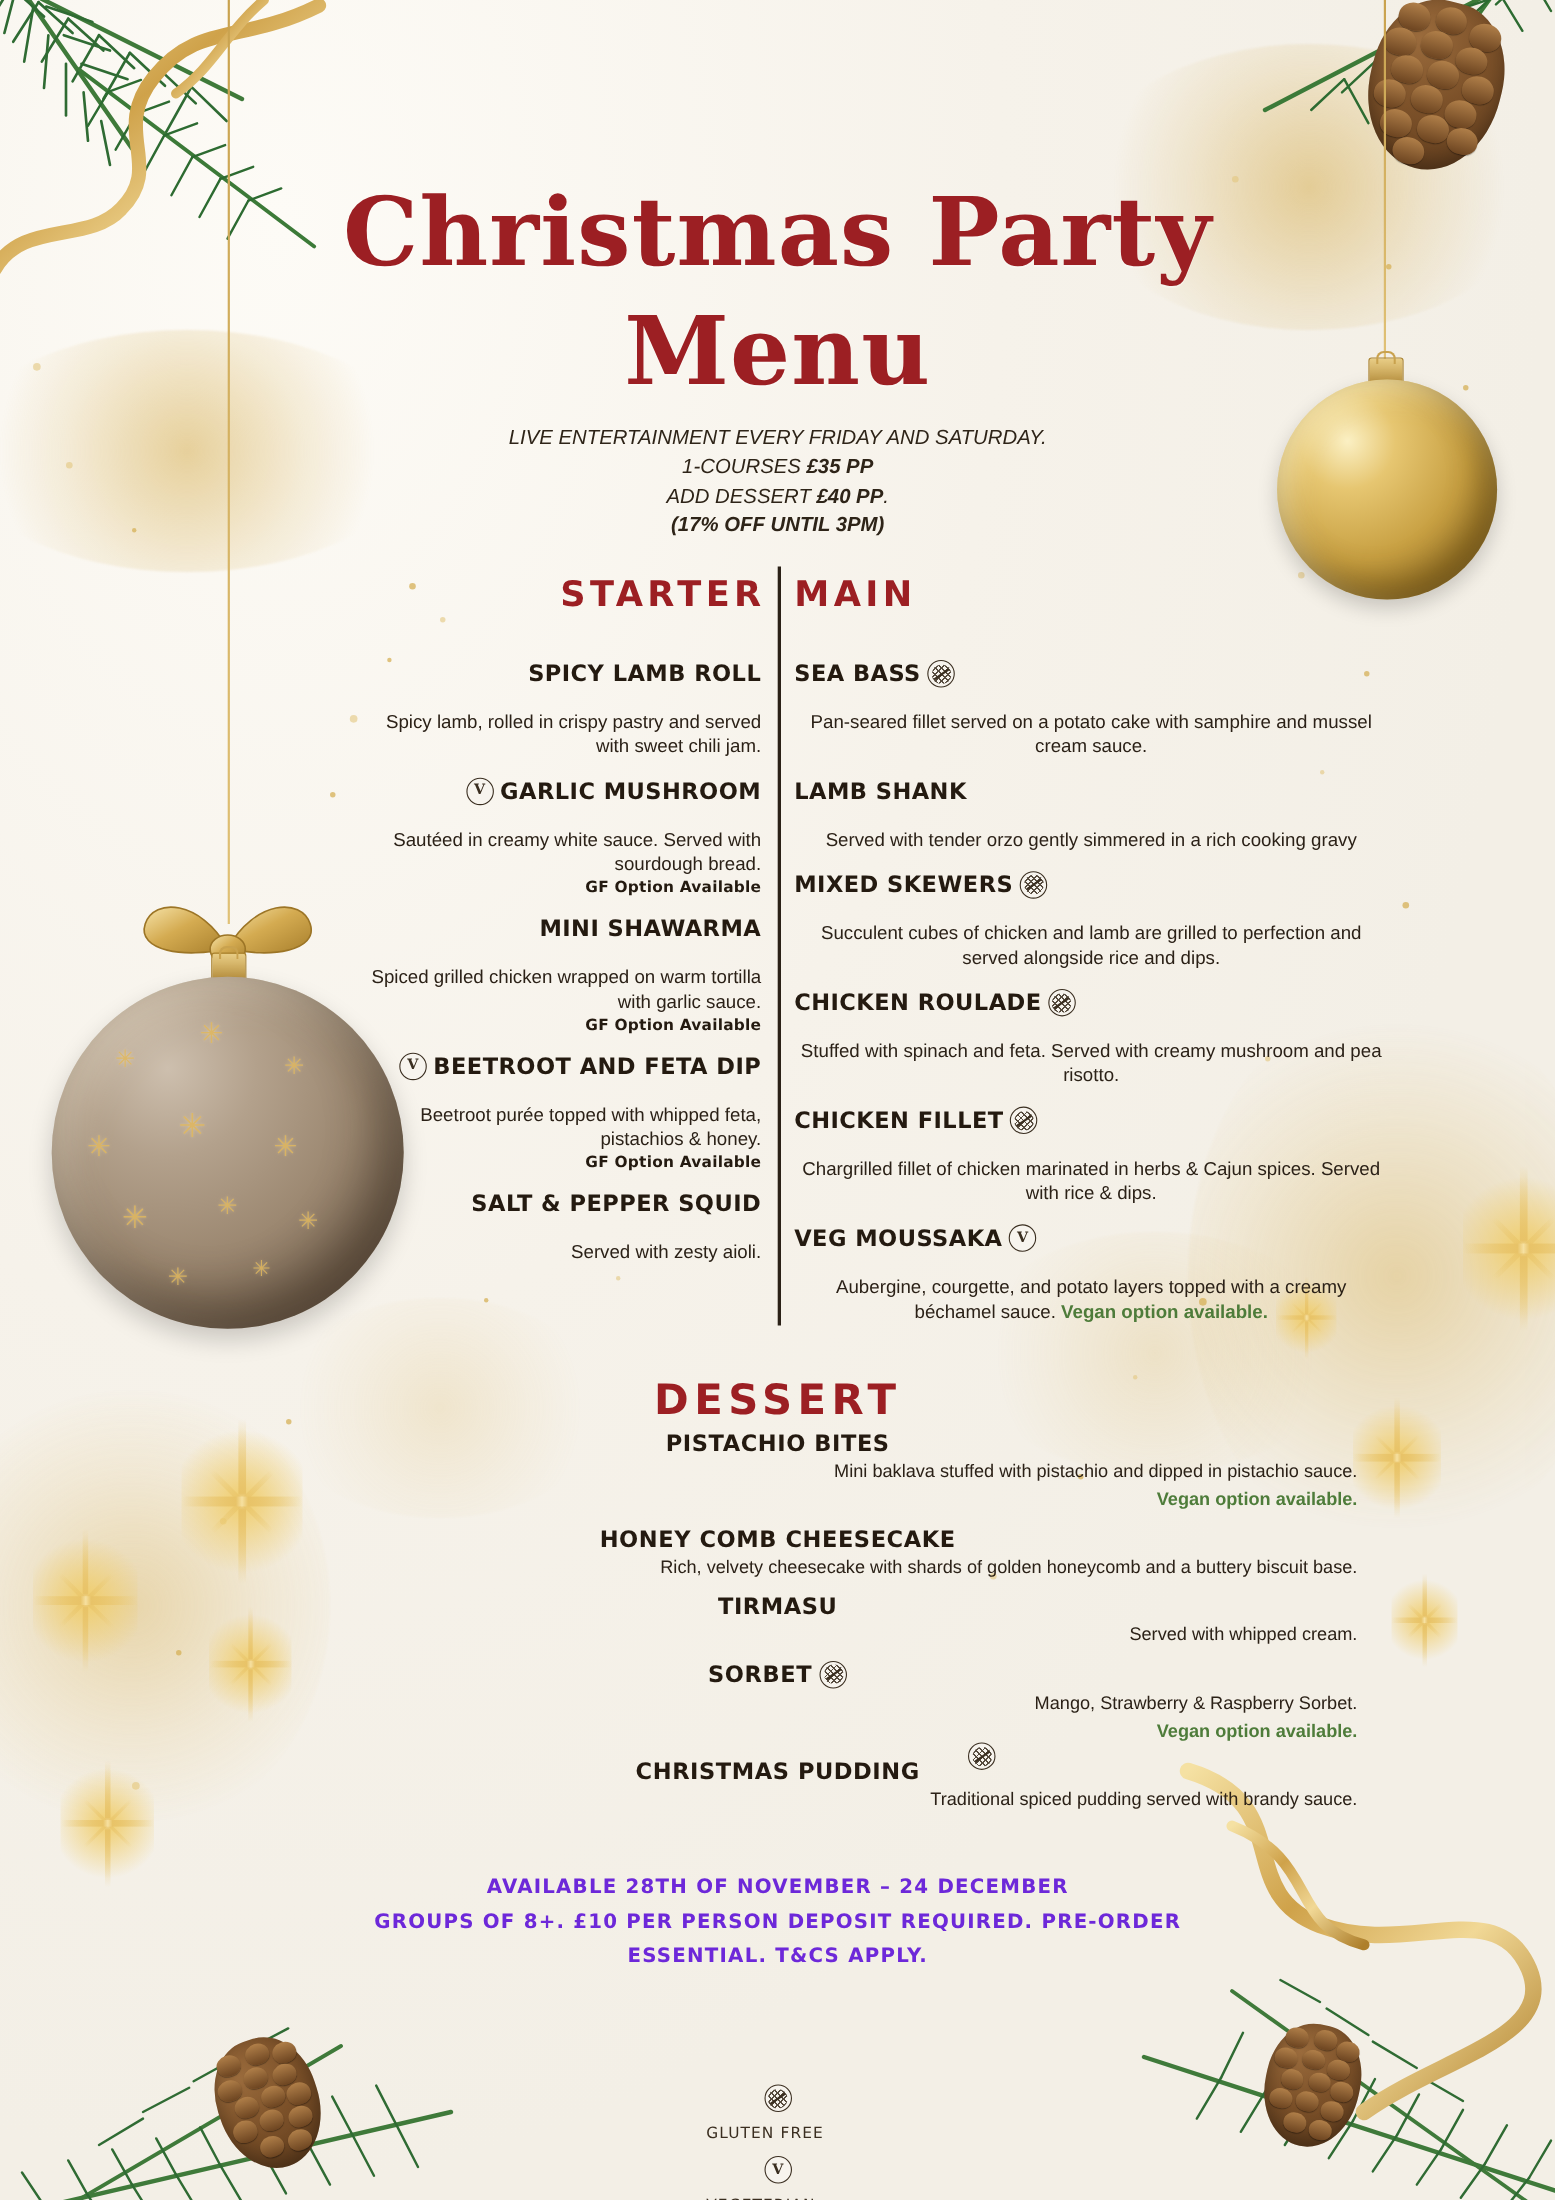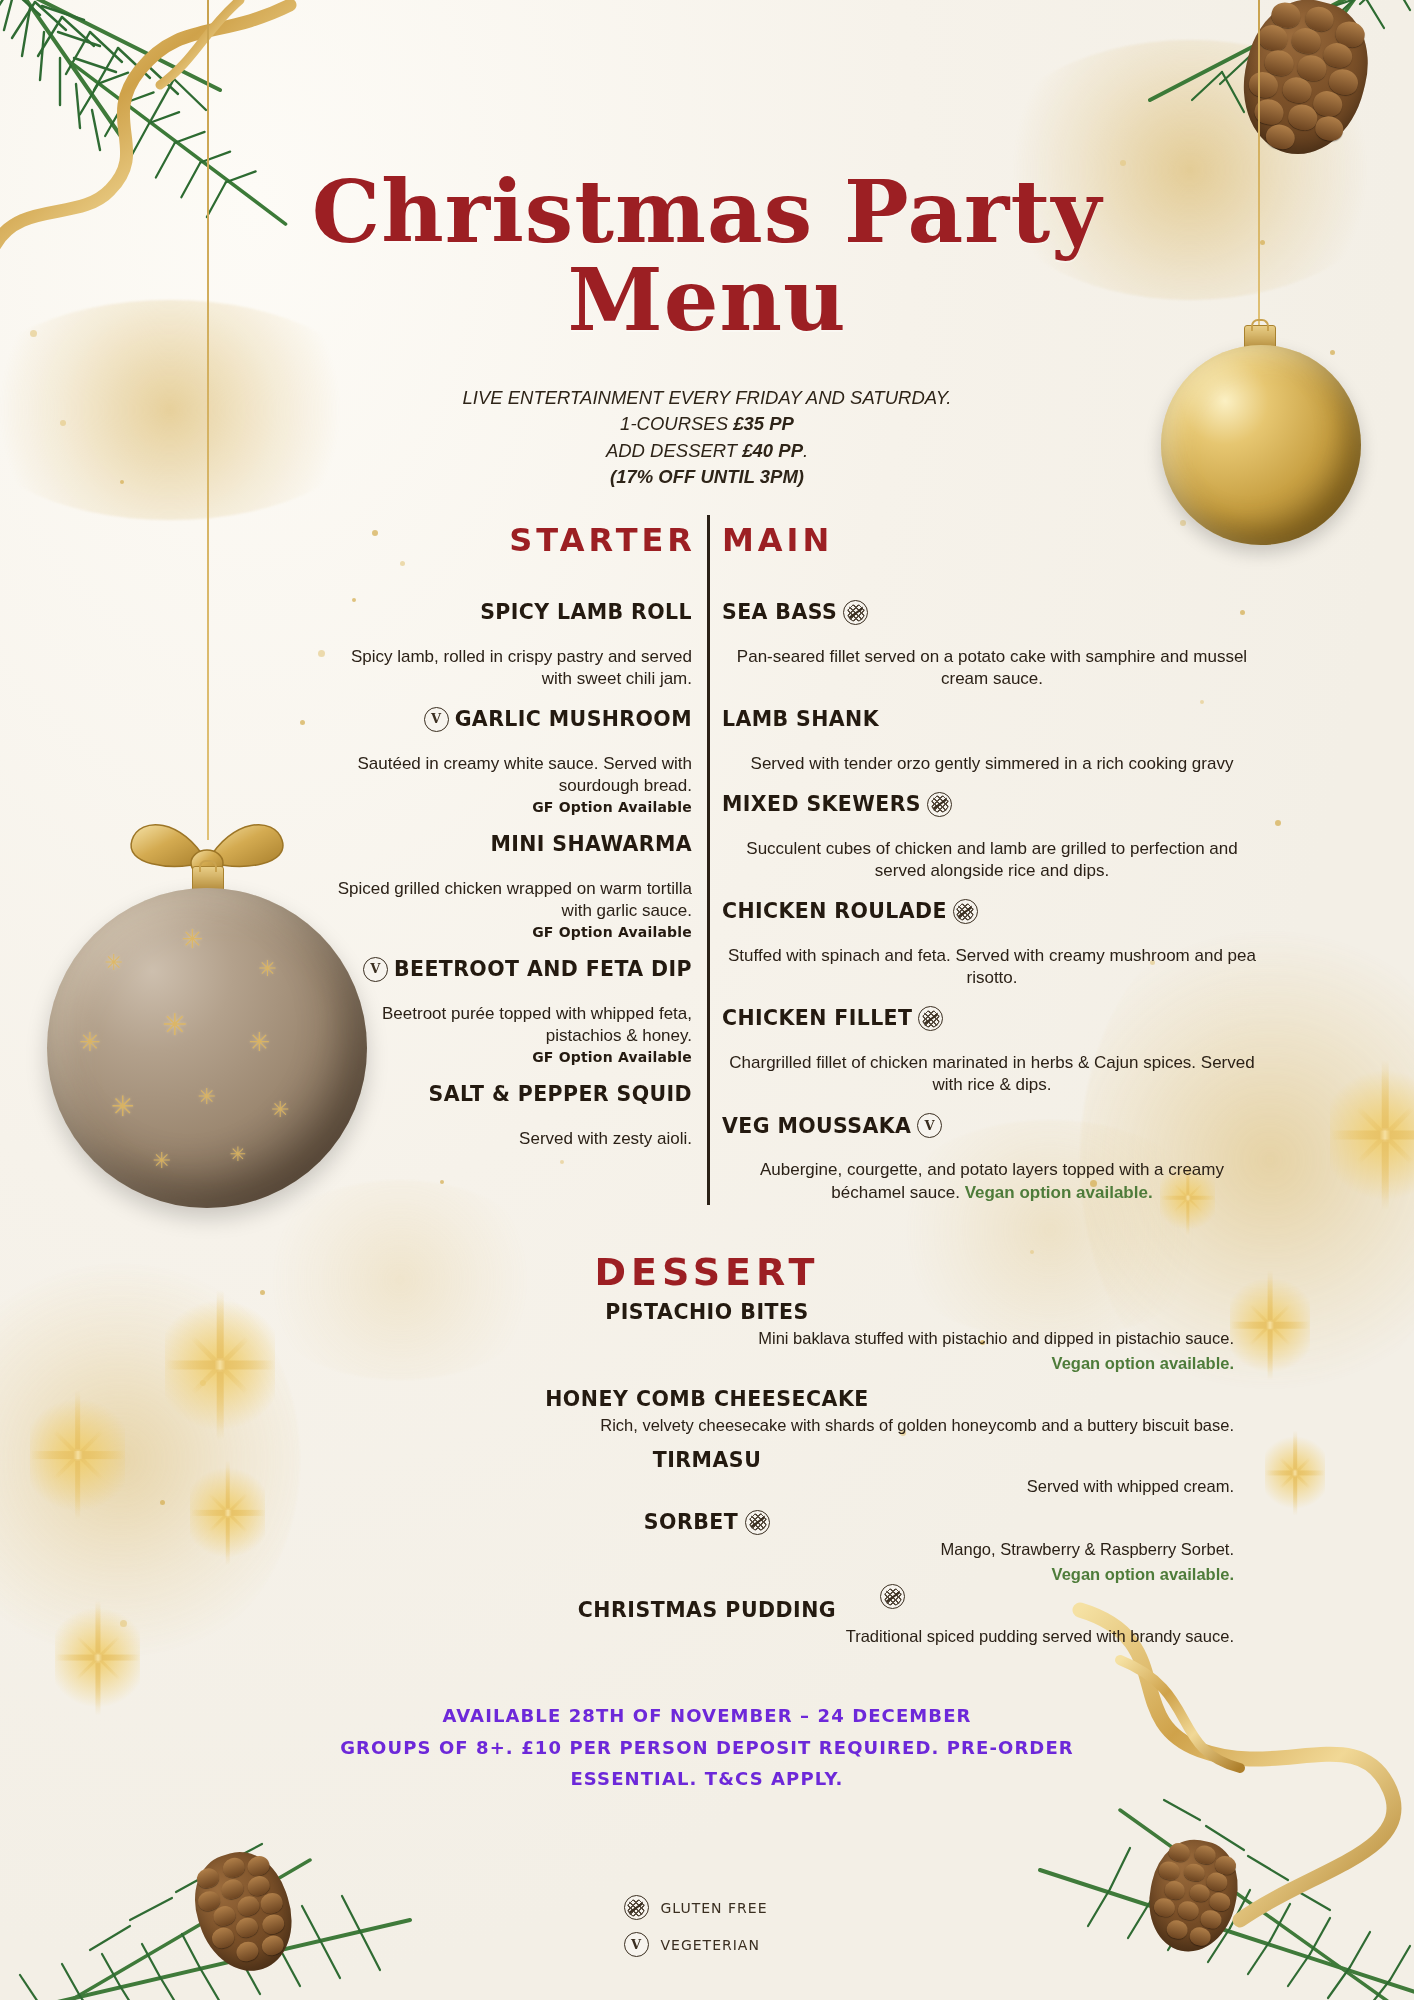--- a/index.html
+++ b/index.html
@@ -136,21 +136,21 @@
     width: 100%;
     text-align: center;
     font-family: "DejaVu Serif", serif;
     font-weight: 700;
     font-size: 86px;
     line-height: 1.02;
     letter-spacing: 1px;
     color: #9c1f23;
     text-shadow: 0 2px 0 rgba(255,255,255,.35);
   }
-  .title .l2 { display: block; }
+  .title .l2 { display: block; margin-top: 20px; }
 
   .subtitle {
     position: absolute;
     top: 385px;
     left: 0;
     width: 100%;
     text-align: center;
     font-style: italic;
     font-size: 18.5px;
     line-height: 1.42;
@@ -335,20 +335,21 @@
     top: 1895px;
     left: 0;
     width: 100%;
   }
   .legend-row {
     display: flex;
     align-items: center;
     justify-content: center;
     gap: 12px;
     margin-bottom: 12px;
+    flex-direction: column;
   }
   .legend-row .lbl {
     font-family: "DejaVu Sans", sans-serif;
     font-size: 14px;
     letter-spacing: 1px;
     color: #3a2e20;
     width: 130px;
     text-align: left;
   }
 </style>

